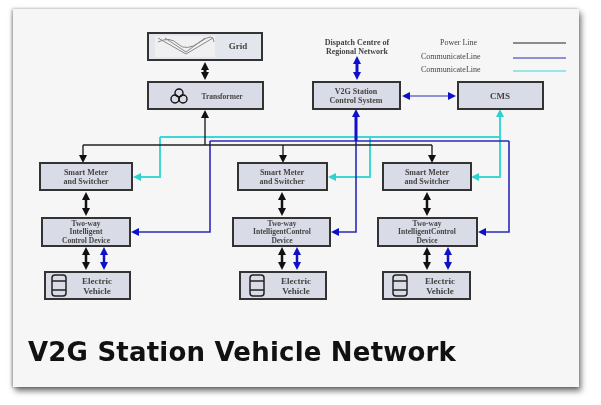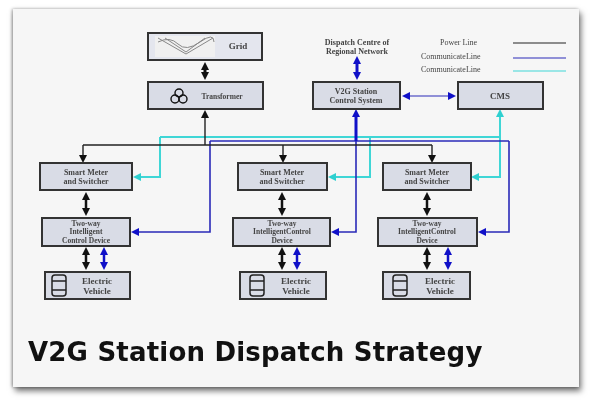--- a/index.html
+++ b/index.html
@@ -184,13 +184,13 @@
         <rect x="393" y="275" width="14" height="21" rx="3"></rect>
         <line x1="393" y1="281" x2="407" y2="281"></line>
         <line x1="393" y1="290" x2="407" y2="290"></line>
       </g>
       <text class="btxt" x="440" y="284" style="font-size:9px">Electric</text>
       <text class="btxt" x="440" y="294" style="font-size:9px">Vehicle</text>
     </g>
   </g>
 </svg>
 
-<div class="title">V2G Station Dispatch Strategy</div>
+<div class="title">V2G Station Vehicle Network</div>
 
 </body></html>

